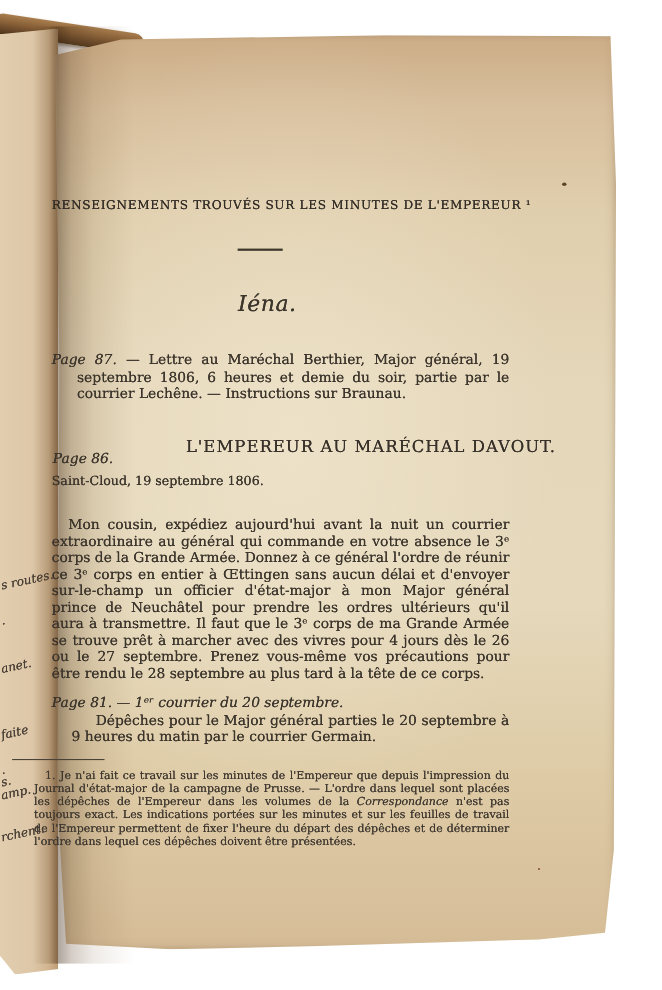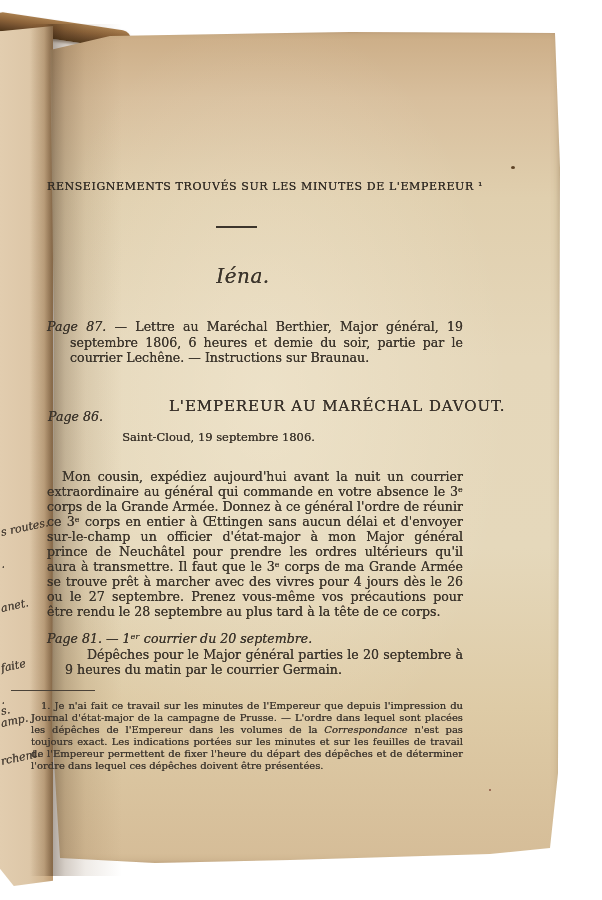--- a/index.html
+++ b/index.html
@@ -50,21 +50,21 @@
   .divider{margin:32px 0 0 169px;width:41px;height:2px;background:#3c352c;}
   .iena{margin-top:38px;font-style:italic;font-size:20px;line-height:20px;
     text-align:center;letter-spacing:.5px;transform:translateX(-12px);}
   .entry76{margin-top:33px;line-height:15.5px;text-align:justify;
     padding-left:23px;text-indent:-23px;}
   .entry-label{font-style:italic;}
   .row86{margin-top:31px;position:relative;height:15px;}
   .row86 .entry-label{position:absolute;left:1px;top:0;margin-top:12px;}
   .letter-heading{position:absolute;left:122px;top:2px;font-size:15px;
     letter-spacing:.9px;white-space:nowrap;color:#38312a;}
-  .dateline{margin-top:18px;text-align:center;padding-right:73px;font-size:11.5px;}
+  .dateline{margin-top:18px;text-align:left;padding-right:73px;font-size:11.5px;}
   .letter-body{margin-top:24px;text-align:justify;text-indent:15px;}
   .entry81{margin-top:2px;font-style:italic;line-height:16px;}
   .dispatch{margin-top:0;text-align:justify;padding-left:18px;text-indent:22px;}
   .fn-rule{margin:13px 0 0 -36px;width:84px;height:1px;background:#4a4238;}
   .footnote{margin:9px 0 0 -16px;width:432px;font-size:10px;line-height:11.9px;
     text-align:justify;text-indent:10px;color:#403931;}
   .footnote .it{font-style:italic;}
 </style>
 </head>
 <body>

